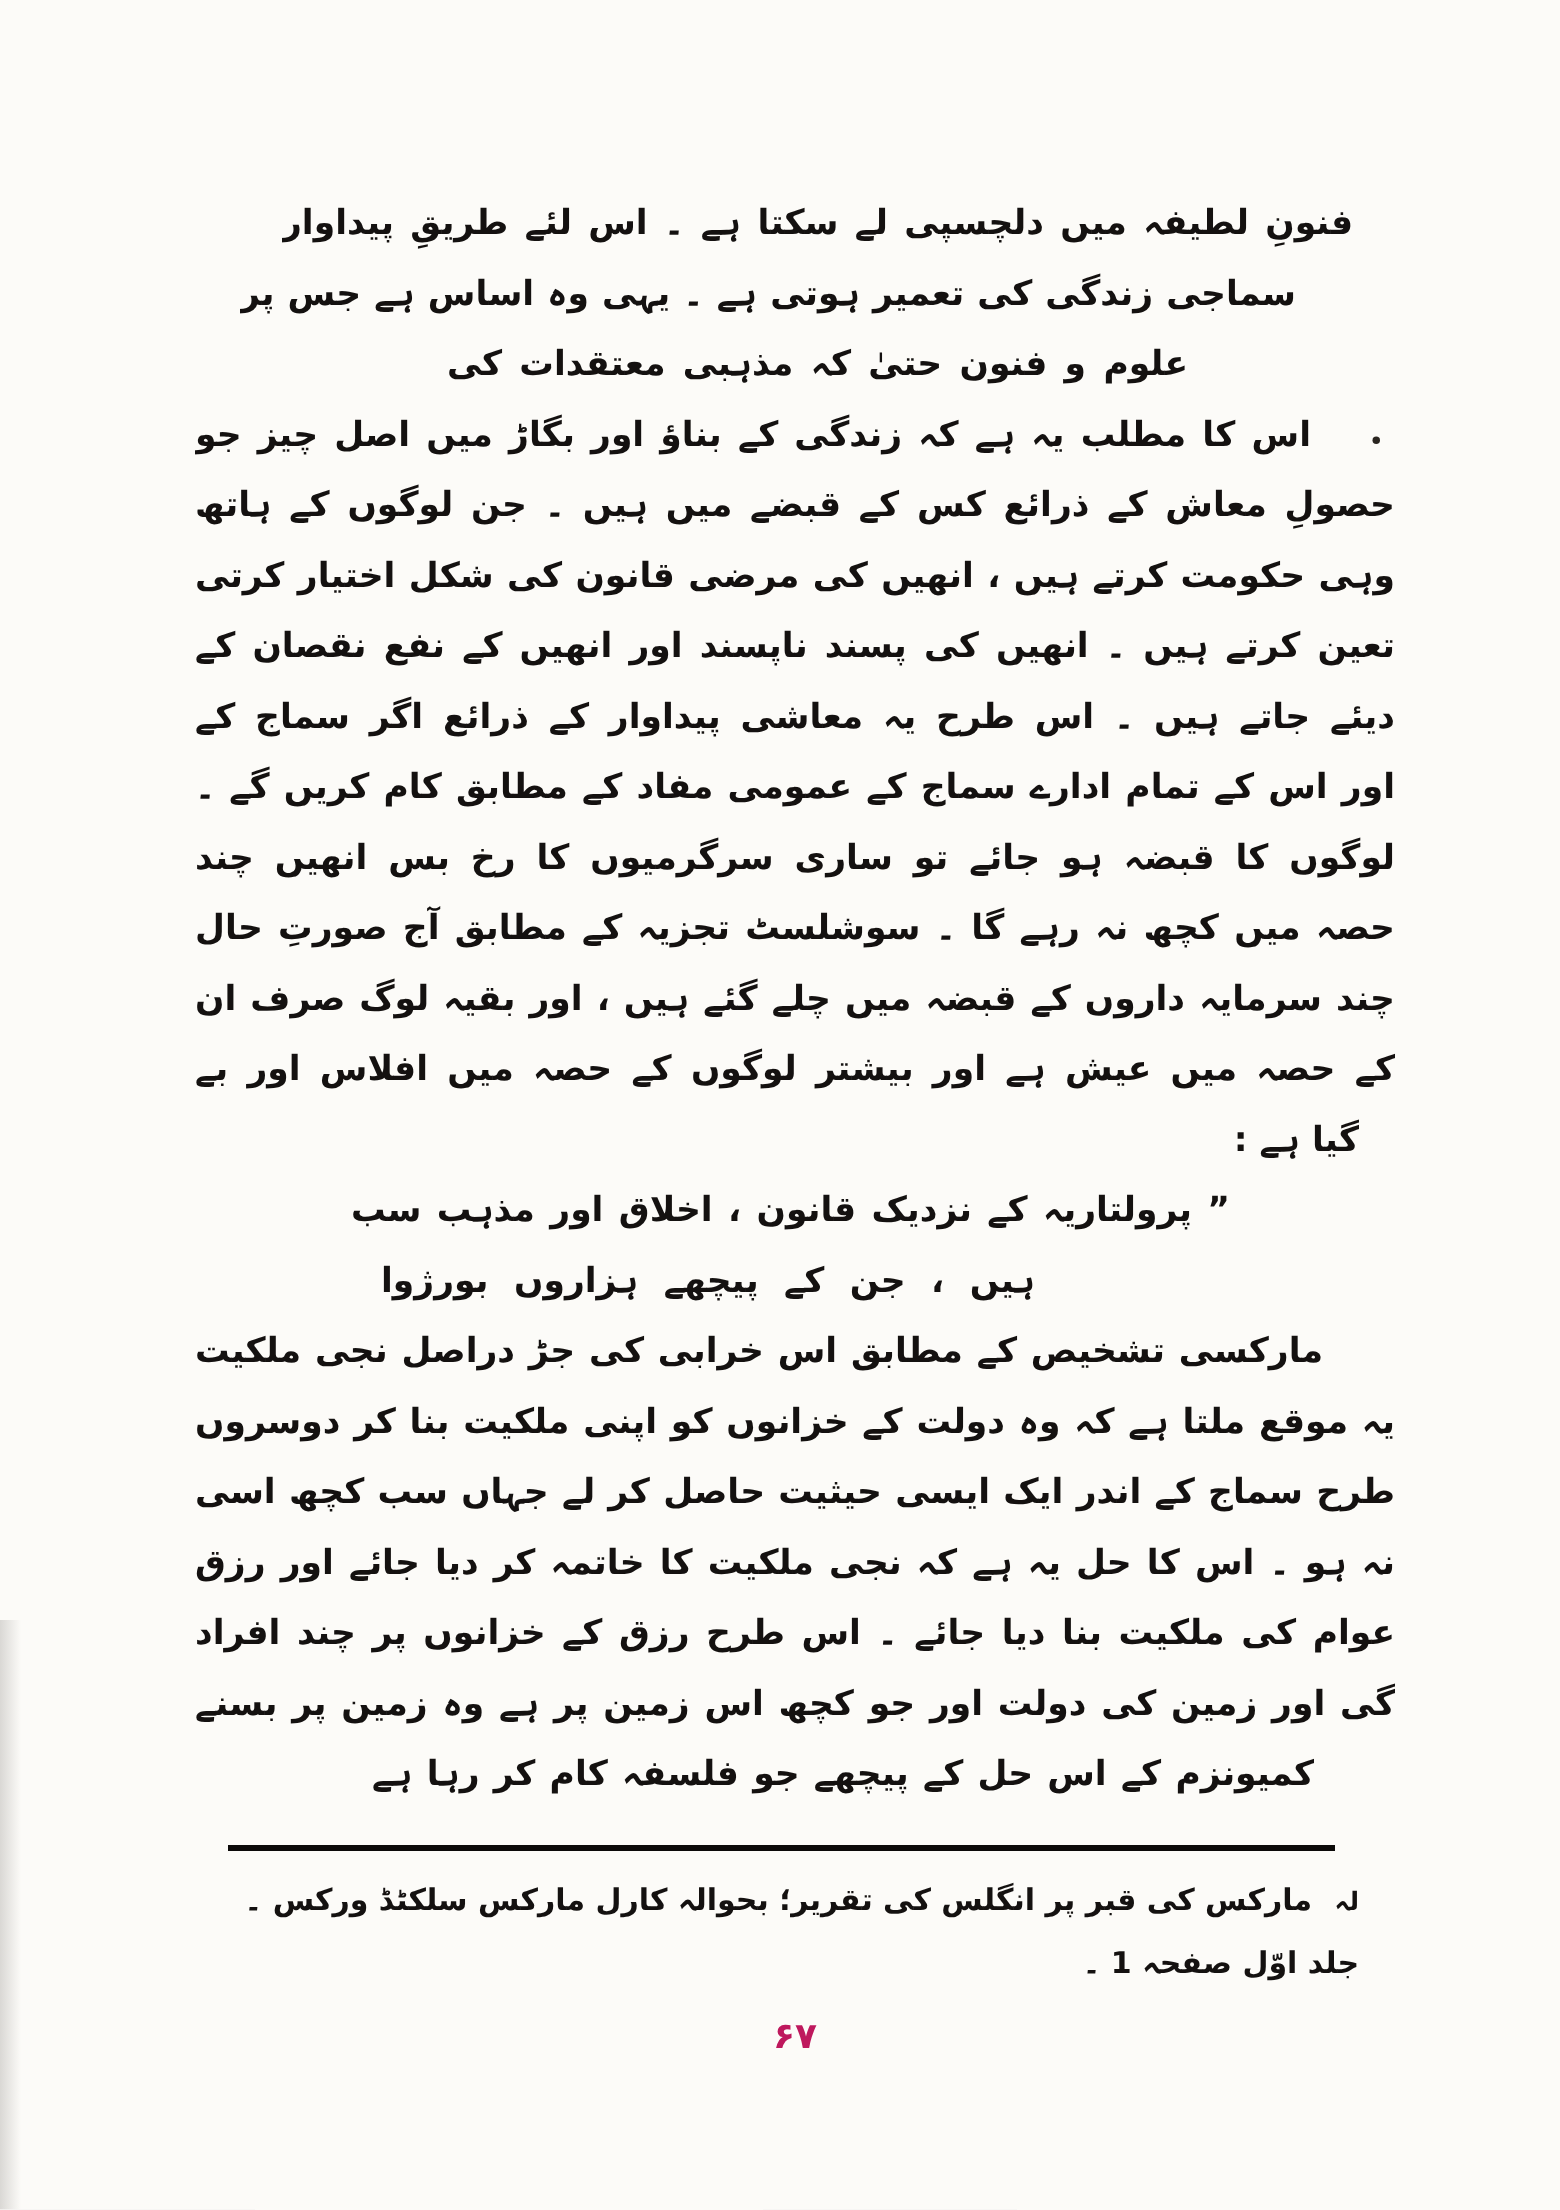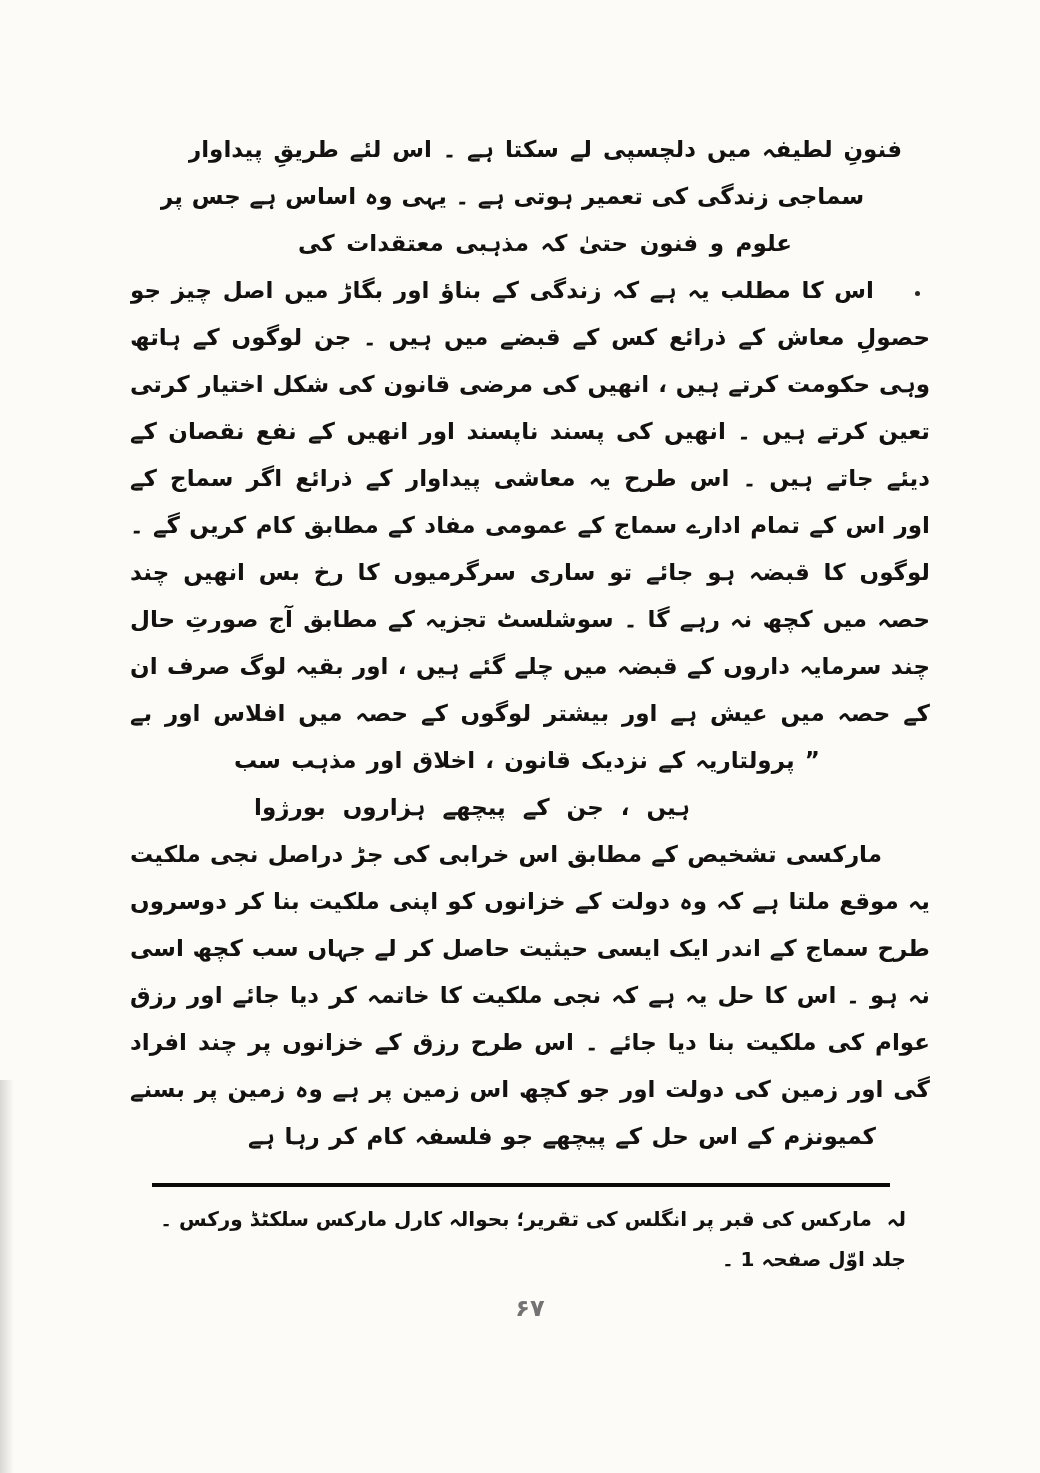--- a/index.html
+++ b/index.html
@@ -74,31 +74,31 @@
     margin-top:12px;
     margin-right:24px;
     direction:rtl;
     text-align:right;
     font-weight:bold;
     font-size:20px;
     line-height:40px;
     color:#141110;
   }
   .footnote .marker{
-    font-size:20px;
+    font-size:17px;
     margin-left:8px;
     text-align:right;
   }
   .page-number{
     margin-top:6px;
     text-align:center;
     font-size:24px;
     font-weight:bold;
     letter-spacing:6px;
-    color:#737373;
+    color:#be185d;
   }
 </style>
 </head>
 <body>
 
 <div class="page">
 
   <div class="scan-shadow-left"></div>
   <div class="ink-speck"></div>
 
@@ -111,20 +111,21 @@
     <div class="line j p1-first">اس کا مطلب یہ ہے کہ زندگی کے بناؤ اور بگاڑ میں اصل چیز جو اہمیت رکھتی ہے وہ یہ سوال ہے کہ</div>
     <div class="line j">حصولِ معاش کے ذرائع کس کے قبضے میں ہیں ۔ جن لوگوں کے ہاتھ میں معاشیات کے ذرائع ہوتے ہیں ،</div>
     <div class="line j">وہی حکومت کرتے ہیں ، انھیں کی مرضی قانون کی شکل اختیار کرتی ہے ، وہی مذہبی اور اخلاقی قدروں کا</div>
     <div class="line j">تعین کرتے ہیں ۔ انھیں کی پسند ناپسند اور انھیں کے نفع نقصان کے مطابق تمدن کے تمام شعبے ترتیب</div>
     <div class="line j">دیئے جاتے ہیں ۔ اس طرح یہ معاشی پیداوار کے ذرائع اگر سماج کے قبضہ میں ہوں تو سماج کے تمام شعبے</div>
     <div class="line j">اور اس کے تمام ادارے سماج کے عمومی مفاد کے مطابق کام کریں گے ۔ اور اگر ان ذرائع پر چند مخصوص</div>
     <div class="line j">لوگوں کا قبضہ ہو جائے تو ساری سرگرمیوں کا رخ بس انھیں چند ہستیوں کی طرف ہو جائے گا اور عوام کے</div>
     <div class="line j">حصہ میں کچھ نہ رہے گا ۔ سوشلسٹ تجزیہ کے مطابق آج صورتِ حال یہ ہے کہ دولت حاصل کرنے کے تمام ذرائع</div>
     <div class="line j">چند سرمایہ داروں کے قبضہ میں چلے گئے ہیں ، اور بقیہ لوگ صرف ان کے غلام بن کر رہ گئے ہیں ۔ کچھ لوگوں</div>
     <div class="line j">کے حصہ میں عیش ہے اور بیشتر لوگوں کے حصہ میں افلاس اور بے روزگاری ۔ کمیونسٹ مینی فسٹو میں کہا</div>
+    <div class="line p1-last">گیا ہے :</div>
 
     <div class="line j bq1">” پرولتاریہ کے نزدیک قانون ، اخلاق اور مذہب سب کے سب بورژوا کے توہمات</div>
     <div class="line j bq2">ہیں ، جن کے پیچھے ہزاروں بورژوا مفادات چھپے ہوئے ہیں ۔ “</div>
 
     <div class="line j p2-first">مارکسی تشخیص کے مطابق اس خرابی کی جڑ دراصل نجی ملکیت کا قانون ہے جس کی وجہ سے ایک شخص کو</div>
     <div class="line j">یہ موقع ملتا ہے کہ وہ دولت کے خزانوں کو اپنی ملکیت بنا کر دوسروں کو اس سے محروم کر دے اور اس</div>
     <div class="line j">طرح سماج کے اندر ایک ایسی حیثیت حاصل کر لے جہاں سب کچھ اسی کے لئے ہو اور دوسرے کے لئے کچھ بھی</div>
     <div class="line j">نہ ہو ۔ اس کا حل یہ ہے کہ نجی ملکیت کا خاتمہ کر دیا جائے اور رزق حاصل کرنے کے ذرائع کو سارے</div>
     <div class="line j">عوام کی ملکیت بنا دیا جائے ۔ اس طرح رزق کے خزانوں پر چند افراد کی اجارہ داری خود بخود ختم ہو جائے</div>
     <div class="line j">گی اور زمین کی دولت اور جو کچھ اس زمین پر ہے وہ زمین پر بسنے والے تمام انسانوں کو ملنے لگے گی ۔</div>

